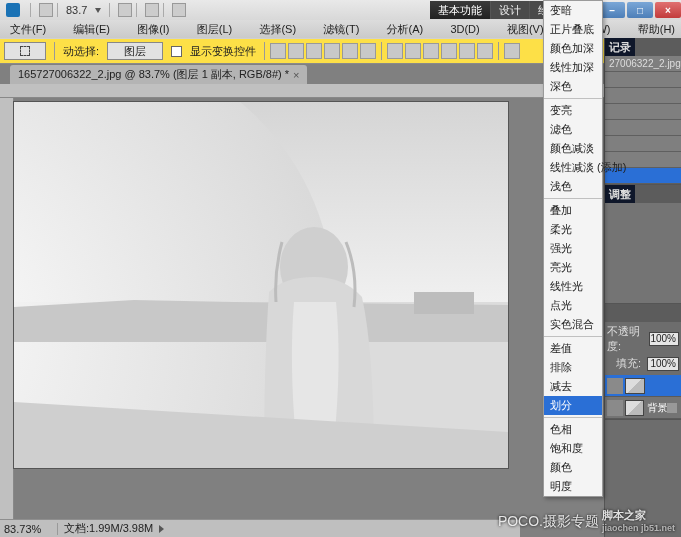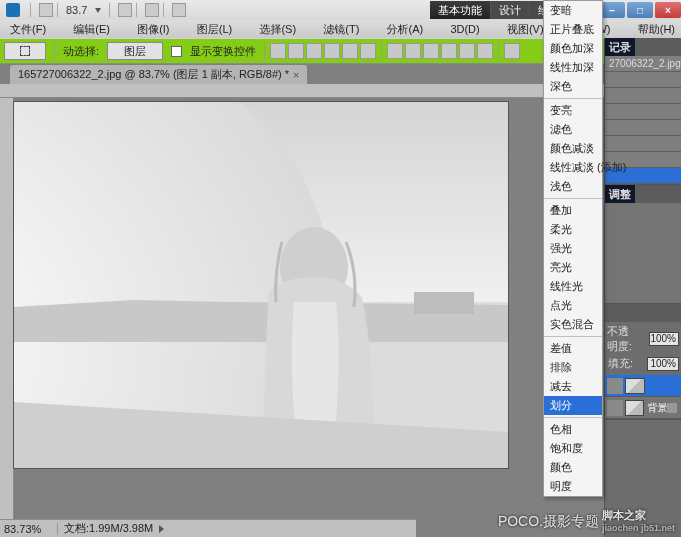--- a/index.html
+++ b/index.html
@@ -21,21 +21,21 @@
 .winctrl div { width: 26px; height: 16px; margin-left: 2px; display: flex; align-items: center; justify-content: center; border-radius: 2px; font-weight: bold; font-size: 10px; }
 .winctrl .min { background: linear-gradient(#7aa7d7,#4d7fb8); color: #fff; }
 .winctrl .max { background: linear-gradient(#7aa7d7,#4d7fb8); color: #fff; }
 .winctrl .close { background: linear-gradient(#e07070,#c23b3b); color: #fff; }
 
 
 .menubar { height: 18px; background: linear-gradient(#dcdcdc,#cacaca); display: flex; align-items: center; padding-left: 4px; color: #222; justify-content: space-between; }
 .menubar span { padding: 0 6px; }
 
 
-.optbar { height: 26px; background: #84cc16; border-top: 1px solid #d0d0d0; border-bottom: 1px solid #8a8a8a; display: flex; align-items: center; color: #222; }
+.optbar { height: 26px; background: #fde047; border-top: 1px solid #d0d0d0; border-bottom: 1px solid #8a8a8a; display: flex; align-items: center; color: #222; }
 .optbar .lbl { padding: 0 4px; }
 .optbar .tool-sel { width: 42px; height: 18px; background: #e2e2e2; border: 1px solid #888; display: flex; align-items: center; justify-content: center; margin: 0 4px; }
 .optbar .tool-sel .sq { width: 10px; height: 10px; border: 1px dashed #444; }
 .optbar .checkbox { width: 11px; height: 11px; background: #fff; border: 1px solid #666; margin: 0 4px; }
 .optbar .ico { width: 16px; height: 16px; background: #c8c8c8; border: 1px solid #999; margin: 0 1px; }
 .optbar .vsep { width: 1px; height: 18px; background: #999; margin: 0 4px; }
 
 
 .doctabs { height: 20px; background: #808080; display: flex; align-items: flex-end; }
 .doctab { background: #b4b4b4; color: #222; padding: 2px 8px; border-top-left-radius: 3px; border-top-right-radius: 3px; margin-left: 10px; display: flex; align-items: center; gap: 4px; }
@@ -63,32 +63,32 @@
 .rightcol { position: absolute; right: 0; top: 38px; width: 77px; height: 499px; background: #6d6d6d; border-left: 1px solid #555; z-index: 10; }
 .panel { background: #6d6d6d; border-bottom: 1px solid #555; }
 .panel .tabrow { height: 18px; display: flex; background: #5c5c5c; }
 .panel .tab { padding: 2px 4px; color: #ddd; background: #0f172a; font-weight: bold; }
 .panel .body { }
 .hist-item { background: #7f7f7f; color: #ddd; padding: 2px 4px; font-size: 10px; border-bottom: 1px solid #5f5f5f; white-space: nowrap; overflow: hidden; }
 .hist-item.sel { background: #2a6fd6; color: #fff; }
 .adj-area { height: 100px; background: #747474; }
 .layer-head { height: 18px; background: #5c5c5c; }
 .layer-opts { padding: 2px; }
-.layer-opts .row { display: flex; align-items: center; justify-content: flex-end; gap: 14px; color: #ddd; font-size: 10px; margin-bottom: 2px; }
+.layer-opts .row { display: flex; align-items: center; justify-content: flex-end; gap: 6px; color: #ddd; font-size: 10px; margin-bottom: 2px; }
 .layer-opts .numbox { width: 32px; height: 14px; background: #e5e5e5; color: #222; text-align: right; padding-right: 2px; border: 1px solid #444; font-size: 10px; }
 .layer-list { }
 .layer-row { display: flex; align-items: center; height: 22px; background: #747474; border-bottom: 1px solid #5a5a5a; }
 .layer-row.sel { background: #2a6fd6; }
 .layer-row .eye { width: 16px; height: 16px; background: #8a8a8a; margin: 0 2px; }
 .layer-row .thumb { width: 20px; height: 16px; background: linear-gradient(135deg,#ddd 0%,#ddd 50%,#bbb 50%,#bbb 100%); border: 1px solid #444; margin-right: 3px; }
 .layer-row .name { color: #fff; font-size: 10px; white-space: nowrap; overflow: hidden; }
 .layer-row.bg .lock { width: 10px; height: 10px; background: #999; margin-left: auto; margin-right: 4px; }
 
 
-.statusbar { position: absolute; left: 0; bottom: 0; height: 18px; width: 416px; background: #bfbfbf; border-top: 1px solid #8e8e8e; display: flex; align-items: center; color: #222; }
+.statusbar { position: absolute; left: 0; bottom: 0; height: 18px; width: 520px; background: #bfbfbf; border-top: 1px solid #8e8e8e; display: flex; align-items: center; color: #222; }
 .statusbar .zoom { width: 58px; padding-left: 4px; border-right: 1px solid #999; }
 .statusbar .info { padding-left: 6px; }
 .statusbar .tri { margin-left: 6px; width: 0; height: 0; border-top: 4px solid transparent; border-bottom: 4px solid transparent; border-left: 5px solid #555; }
 
 
 .watermark { position: absolute; right: 6px; bottom: 4px; color: rgba(255,255,255,0.85); font-size: 14px; font-weight: bold; z-index: 60; text-shadow: 0 0 3px #000; }
 .watermark .sub { font-size: 9px; display: block; color: rgba(255,255,255,0.6); }
 .watermark2 { position: absolute; right: 82px; bottom: 6px; color: rgba(255,255,255,0.85); font-size: 14px; z-index: 60; text-shadow: 0 0 3px #000; }
 </style>
 </head>

